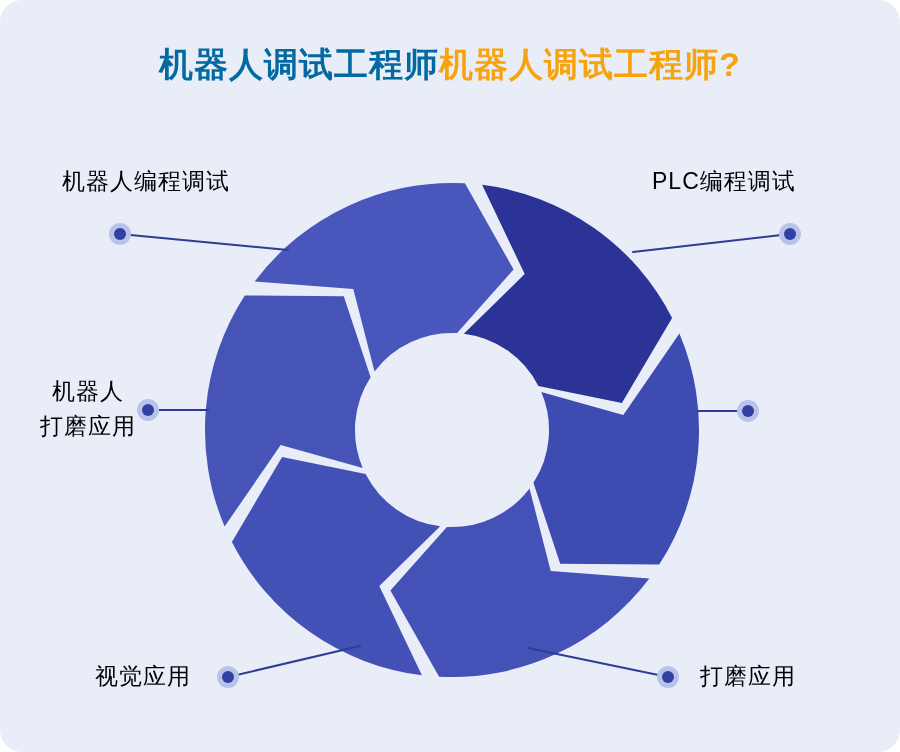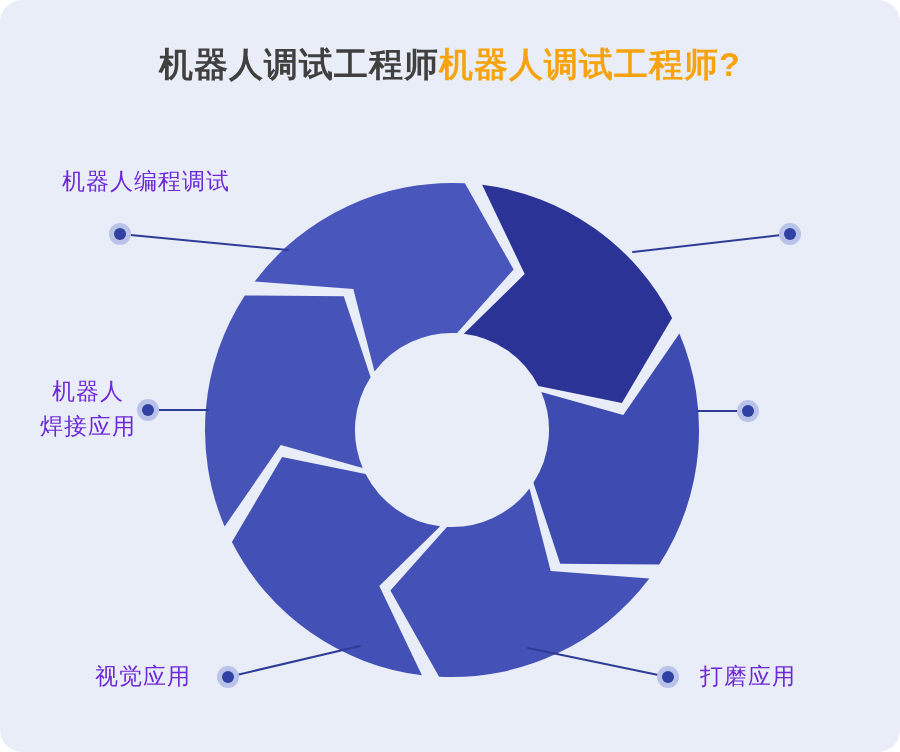--- a/index.html
+++ b/index.html
@@ -21,32 +21,32 @@
     top: 42px;
     left: 0;
     width: 100%;
     text-align: center;
     font-size: 34px;
     font-weight: 700;
     margin: 0;
     letter-spacing: 1px;
     white-space: nowrap;
   }
-  .title .t1 { color: #404040; font-family: Liberation Serif, serif; }
+  .title .t1 { color: #0369a1; font-family: Liberation Serif, serif; }
   .title .t2 { color: #f7a30d; }
   .diagram-svg {
     position: absolute;
     left: 0;
     top: 0;
     width: 900px;
     height: 752px;
   }
   .label {
     position: absolute;
-    color: #6d28d9;
+    color: #000000;
     font-size: 23px;
     font-weight: 500;
     letter-spacing: 1px;
     white-space: pre-line;
   }
   .label-tl { left: 62px;  top: 166px; }
   .label-tr { left: 652px; top: 166px; }
   .label-l  { left: 28px;  top: 374px; width: 120px; text-align: center; line-height: 1.5; }
   .label-r  { left: 776px; top: 397px; }
   .label-bl { left: 95px;  top: 661px; }
@@ -93,18 +93,19 @@
 
       <circle cx="228" cy="677" r="11" fill="#b9c3ea"></circle>
       <circle cx="228" cy="677" r="6" fill="#3140a3"></circle>
 
       <circle cx="668" cy="677" r="11" fill="#b9c3ea"></circle>
       <circle cx="668" cy="677" r="6" fill="#3140a3"></circle>
     </g>
   </svg>
 
   <div class="label label-tl">机器人编程调试</div>
+  <div class="label label-tr">PLC编程调试</div>
   <div class="label label-l">机器人
-焊接应用</div>
+打磨应用</div>
   <div class="label label-bl">视觉应用</div>
   <div class="label label-br">打磨应用</div>
 
 </div>
 
 </body></html>

